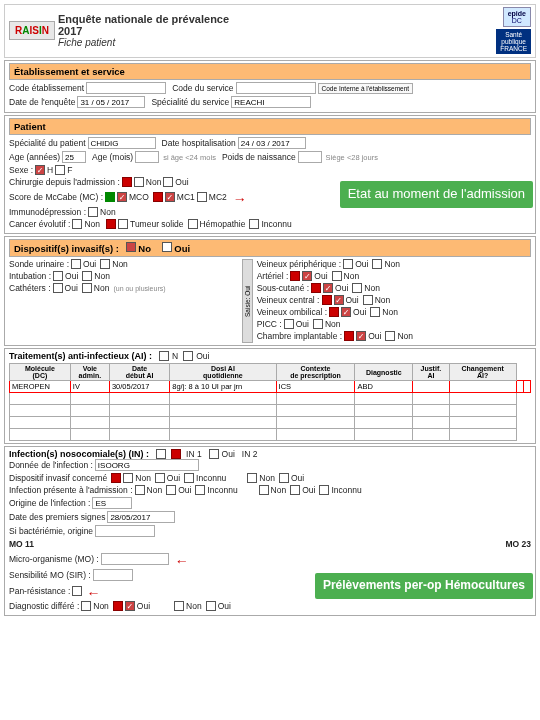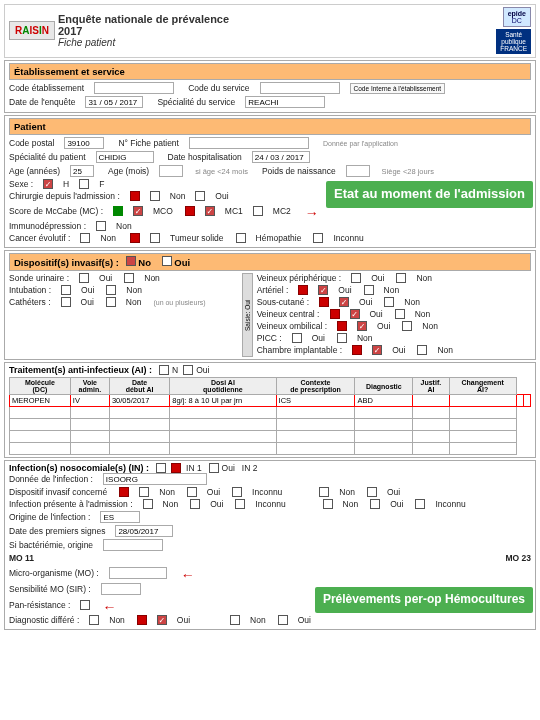--- a/index.html
+++ b/index.html
@@ -72,38 +72,38 @@
       padding: 2px 4px;
       border: 1px solid #aaa;
       margin-bottom: 2px;
     }
     
     .form-row {
       display: flex;
       align-items: center;
       margin-bottom: 2px;
       flex-wrap: wrap;
-      gap: 10px;
+      gap: 2px;
     }
     .form-label {
       font-size: 8.5px;
       color: #222;
       white-space: nowrap;
     }
     .form-field {
       border: 1px solid #aaa;
       height: 12px;
       font-size: 8px;
       padding: 0 2px;
       background: #fff;
       display: inline-flex;
       align-items: center;
     }
     .form-field-wide { width: 80px; align-items: flex-end; }
-    .form-field-med { width: 58px; }
+    .form-field-med { width: 68px; }
     .form-field-sm { width: 40px; }
     .form-field-xs { width: 24px; }
     
     .cb {
       width: 10px;
       height: 10px;
       border: 1px solid #555;
       display: inline-flex;
       align-items: center;
       justify-content: center;
@@ -143,21 +143,21 @@
       border: 1px solid #aaa;
       padding: 1px 2px;
       height: 12px;
     }
     
     .annotation-box {
       position: absolute;
       background: #4CAF50;
       color: #fff;
       font-size: 14px;
-      font-weight: bold;
+      font-weight: normal;
       padding: 6px 10px;
       border-radius: 2px;
       z-index: 10;
       line-height: 1.3;
     }
     .annotation-box2 {
       position: absolute;
       background: #4CAF50;
       color: #fff;
       font-size: 13px;
@@ -252,31 +252,20 @@
       </div>
       <span class="form-label ml4">Spécialité du service</span>
       <div class="form-field form-field-wide">
         <span>REACHI</span>
       </div>
     </div>
   </div>
 
   <div class="section-wrapper" style="position:relative;">
     <div class="section-header">Patient</div>
-    <div class="form-row">
-      <span class="form-label">Code postal</span>
-      <div class="form-field form-field-sm">
-          <span>39100</span>
-        </div>
-      <span class="form-label ml4">N° Fiche patient</span>
-      <div class="form-field" style="width:120px;">
-          <span></span>
-        </div>
-      <span class="form-label ml4 small" style="color:#888;font-size:7px;">Donnée par l'application</span>
-    </div>
     <div class="form-row">
       <span class="form-label">Spécialité du patient</span>
       <div class="form-field form-field-med">
           <span>CHIDIG</span>
         </div>
       <span class="form-label ml4">Date hospitalisation</span>
       <div class="form-field form-field-med">
           <span>24 / 03 / 2017</span>
         </div>
     </div>

